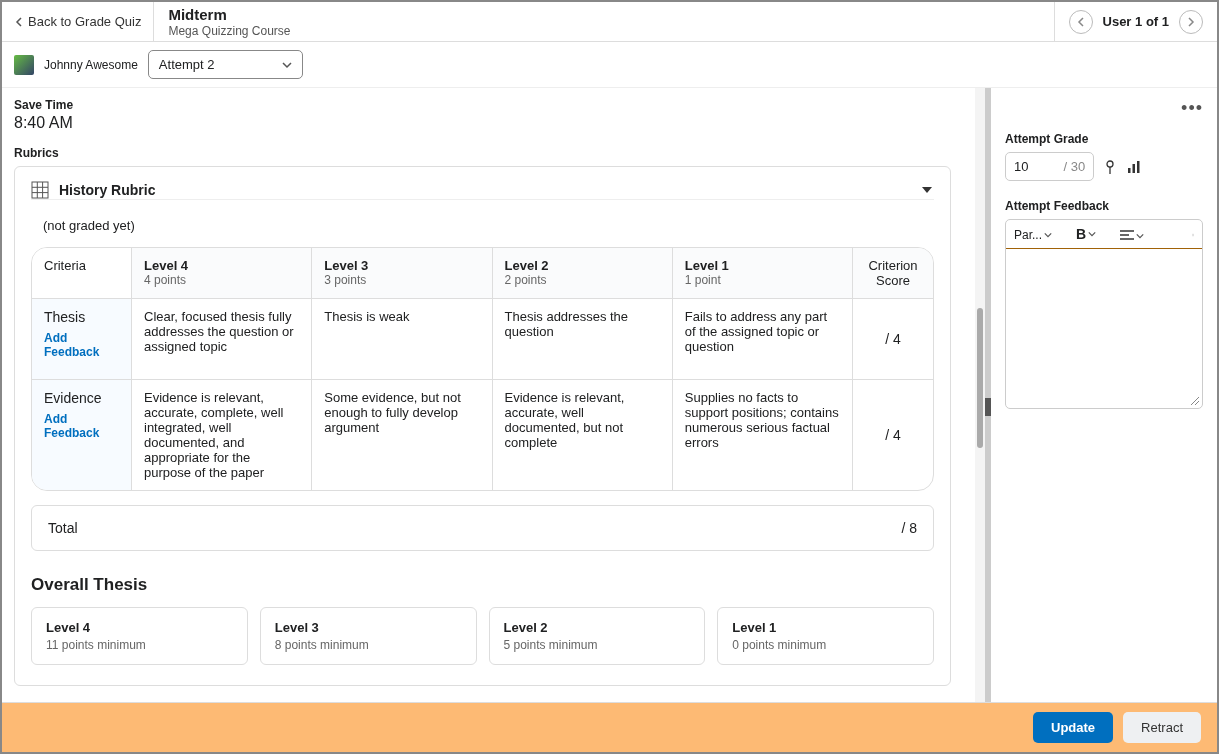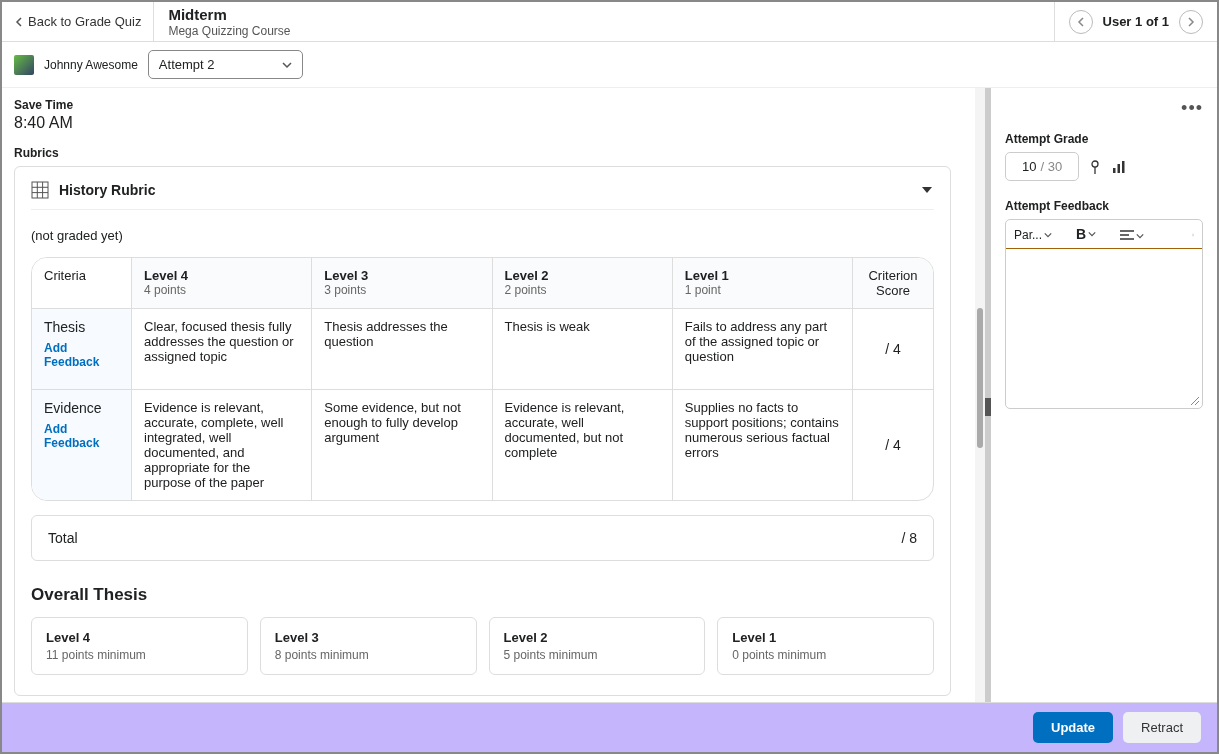--- a/index.html
+++ b/index.html
@@ -31,26 +31,26 @@
 .scroll-thumb { position: absolute; top: 220px; width: 6px; left: 2px; height: 140px; background: #aaa; border-radius: 3px; }
 .divider-col { width: 6px; background: #ccc; position: relative; }
 .divider-handle { position: absolute; top: 310px; height: 18px; width: 6px; background: #555; }
 .right-col { width: 226px; padding: 14px 14px 0 14px; position: relative; }
 
 .save-time-lbl { font-size: 12px; font-weight: 600; margin-bottom: 2px; }
 .save-time-val { font-size: 16px; margin-bottom: 14px; }
 .rubrics-lbl { font-size: 12px; font-weight: 600; margin-bottom: 6px; }
 
 .rubric-card { border: 1px solid #ddd; border-radius: 6px; padding: 14px 16px 20px; }
-.rubric-head { display: flex; align-items: center; gap: 10px; padding-bottom: 10px; border-bottom: 1px solid #eee; cursor: pointer; }
+.rubric-head { display: flex; align-items: center; gap: 10px; border-bottom: 1px solid #eee; cursor: pointer; }
 .grid-icon { width: 18px; height: 18px; }
 .rubric-title { font-weight: 700; font-size: 14px; flex: 1; }
 .caret-down { width: 14px; height: 14px; }
 
-.not-graded { font-size: 13px; margin: 18px 0 14px; }
+.not-graded { font-size: 13px; margin: 18px 12px 14px; }
 
 
 .rtable { border: 1px solid #ddd; border-radius: 16px; overflow: hidden; width: 100%; }
 .rrow { display: flex; border-bottom: 1px solid #ddd; }
 .rrow:last-child { border-bottom: none; }
 .rcell { border-right: 1px solid #ddd; padding: 10px 12px; font-size: 13px; }
 .rcell:last-child { border-right: none; }
 .c-crit { width: 100px; }
 .c-lvl { flex: 1; }
 .c-score { width: 80px; text-align: center; display: flex; align-items: center; justify-content: center; }
@@ -69,31 +69,31 @@
 .overall-h { font-size: 17px; font-weight: 700; margin: 24px 0 12px; }
 .levels-row { display: flex; gap: 12px; }
 .level-card { flex: 1; border: 1px solid #ddd; border-radius: 6px; padding: 12px 14px; cursor: pointer; }
 .level-card-title { font-weight: 700; font-size: 13px; margin-bottom: 3px; }
 .level-card-sub { font-size: 12px; color: #666; }
 
 
 .more-dots { position: absolute; top: 10px; right: 14px; cursor: pointer; font-size: 18px; letter-spacing: 1px; color: #555; }
 .side-lbl { font-size: 12px; font-weight: 600; margin-top: 30px; margin-bottom: 6px; }
 .grade-row { display: flex; align-items: center; gap: 8px; }
-.grade-box { border: 1px solid #ccc; border-radius: 5px; padding: 6px 16px; display: flex; align-items: center; gap: 4px; font-size: 13px; }
-.grade-denom { color: #888; }
+.grade-box { border: 1px solid #ccc; border-radius: 5px; padding: 6px 8px; display: flex; align-items: center; gap: 4px; font-size: 13px; }
+.grade-denom { color: #888; margin-left: 31px; }
 .pin-icon, .stats-icon { width: 16px; height: 16px; cursor: pointer; }
 .fb-editor { border: 1px solid #ccc; border-radius: 5px; margin-top: 6px; height: 190px; display: flex; flex-direction: column; position: relative; }
 .fb-toolbar { display: flex; align-items: flex-end; gap: 24px; padding: 6px 8px; border-bottom: 1px solid #a16207; font-size: 12px; }
 .tb-btn { display: flex; align-items: center; gap: 2px; cursor: pointer; }
 .fb-body { flex: 1; }
 .resize-handle { position: absolute; bottom: 2px; right: 2px; }
 
 
-.footer { position: absolute; bottom: 0; left: 0; right: 0; height: 50px; border-top: 1px solid #ddd; display: flex; align-items: center; justify-content: flex-end; padding: 0 16px; gap: 10px; background: #c4b5fd; }
+.footer { position: absolute; bottom: 0; left: 0; right: 0; height: 50px; border-top: 1px solid #ddd; display: flex; align-items: center; justify-content: flex-end; padding: 0 16px; gap: 10px; background: #fdba74; }
 .btn { padding: 8px 18px; border-radius: 5px; font-size: 13px; cursor: pointer; border: none; }
 .btn-primary { background: #006fbf; color: #fff; font-weight: 600; }
 .btn-secondary { background: #eef0f2; color: #333; }
 </style>
 </head>
 <body>
 
 <div class="top-bar">
   <div class="back-link">
     <svg viewBox="0 0 10 10">
@@ -175,22 +175,22 @@
           </div>
           <div class="rcell c-score">Criterion Score</div>
         </div>
 
         <div class="rrow body-row">
           <div class="rcell c-crit">
             <div class="crit-name">Thesis</div>
             <div class="add-fb">Add Feedback</div>
           </div>
           <div class="rcell c-lvl">Clear, focused thesis fully addresses the question or assigned topic</div>
+          <div class="rcell c-lvl">Thesis is weak</div>
           <div class="rcell c-lvl">Thesis addresses the question</div>
-          <div class="rcell c-lvl">Thesis is weak</div>
           <div class="rcell c-lvl">Fails to address any part of the assigned topic or question</div>
           <div class="rcell c-score">
               <span class="score-val">/ 4</span>
             </div>
         </div>
 
         <div class="rrow body-row">
           <div class="rcell c-crit">
             <div class="crit-name">Evidence</div>
             <div class="add-fb">Add Feedback</div>

